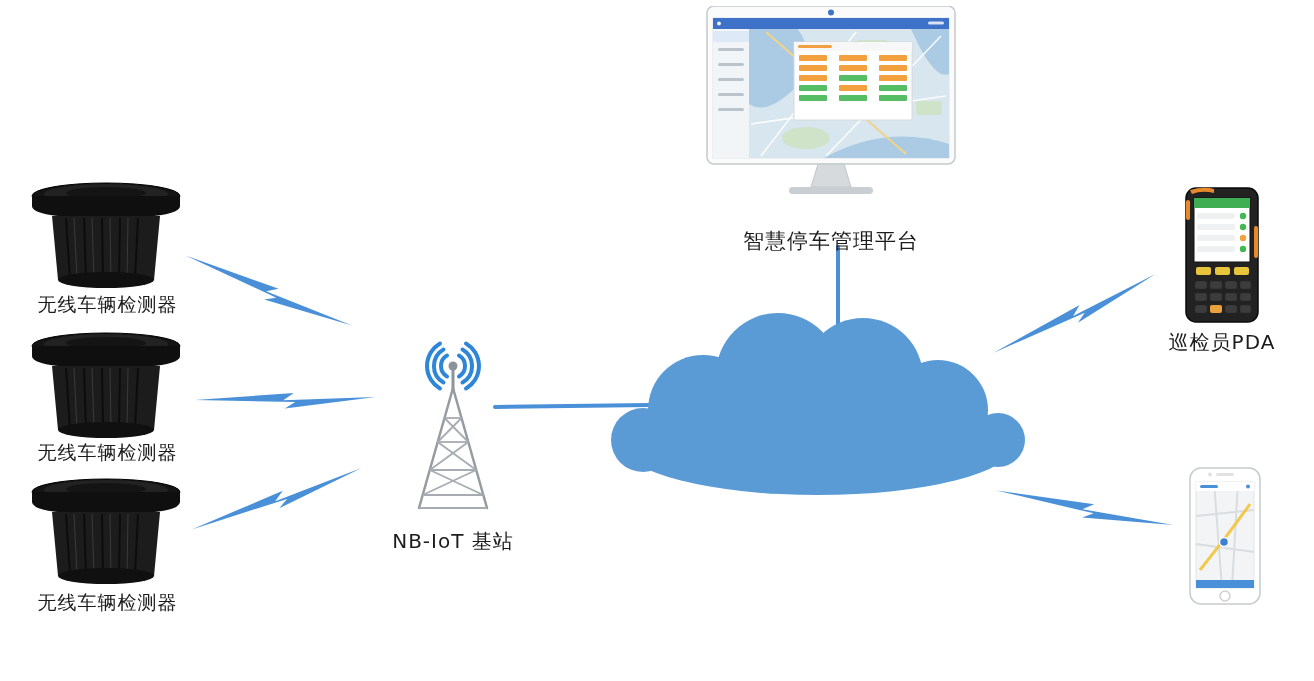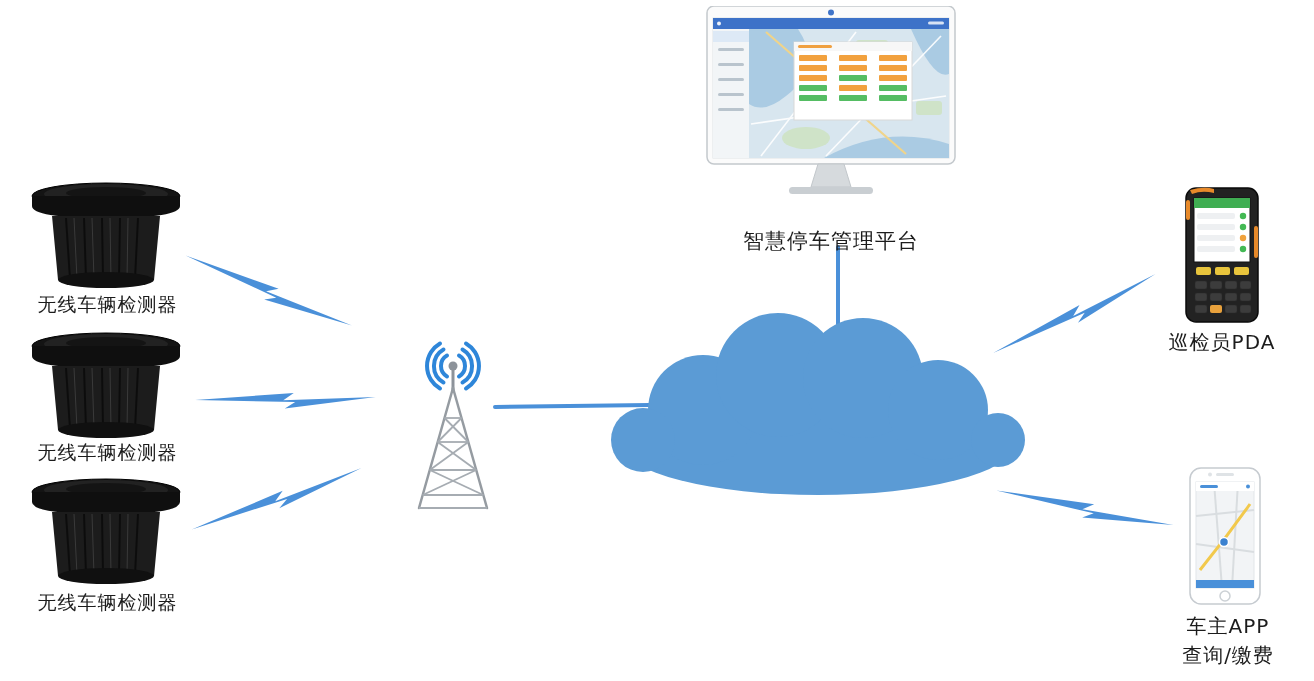--- a/index.html
+++ b/index.html
@@ -200,20 +200,21 @@
         <line x1="31" y1="178" x2="99" y2="178"></line>
         <line x1="56.5" y1="88" x2="80.3" y2="112"></line>
         <line x1="73.5" y1="88" x2="49.7" y2="112"></line>
         <line x1="49.7" y1="112" x2="88.2" y2="140"></line>
         <line x1="80.3" y1="112" x2="41.8" y2="140"></line>
         <line x1="41.8" y1="140" x2="95.3" y2="165"></line>
         <line x1="88.2" y1="140" x2="34.7" y2="165"></line>
       </g>
     </svg>
   </div>
+  <div class="abs label" style="left:378px;top:528px;width:150px;font-size:20px;">NB-IoT 基站</div>
 
   <div class="abs" style="left:608px;top:300px;">
     <svg width="420" height="210" viewBox="0 0 420 210">
       <g fill="#5b9bd5">
         <ellipse cx="210" cy="145" rx="195" ry="50"></ellipse>
         <circle cx="95" cy="110" r="55"></circle>
         <circle cx="170" cy="75" r="62"></circle>
         <circle cx="255" cy="78" r="60"></circle>
         <circle cx="330" cy="110" r="50"></circle>
         <circle cx="35" cy="140" r="32"></circle>
@@ -281,18 +282,14 @@
       </g>
       <path d="M14 104 Q40 72 64 38" fill="none" stroke="#f2c94c" stroke-width="3"></path>
       <circle cx="38" cy="76" r="4.5" fill="#3b82d0" stroke="#ffffff" stroke-width="1.5"></circle>
       <rect x="10" y="16" width="58" height="9" fill="#ffffff"></rect>
       <rect x="14" y="19" width="18" height="3" rx="1.5" fill="#4a90d9"></rect>
       <circle cx="62" cy="20.5" r="2" fill="#4a90d9"></circle>
       <rect x="10" y="114" width="58" height="8" fill="#4a90d9"></rect>
       <circle cx="39" cy="130" r="5" fill="#ffffff" stroke="#ccd1d5" stroke-width="1.5"></circle>
     </svg>
   </div>
-  <div class="abs label two-line" style="left:1146px;top:612px;width:164px;">
-    <div>车主APP</div>
-    <div>查询/缴费</div>
-  </div>
 
 </div>
 
 </body></html>

